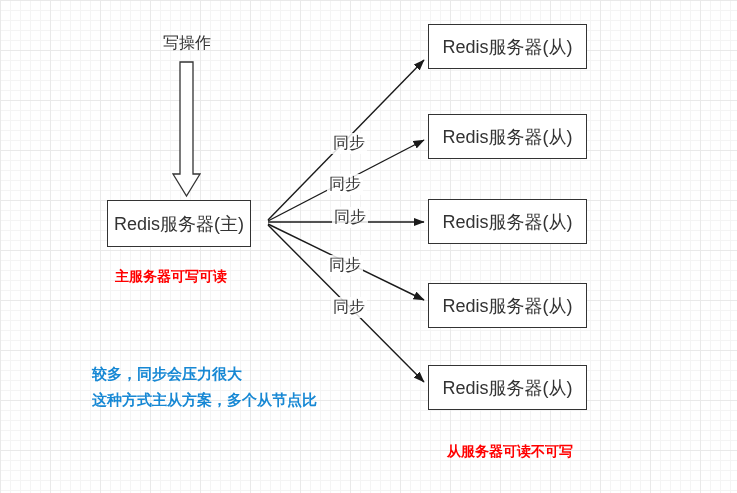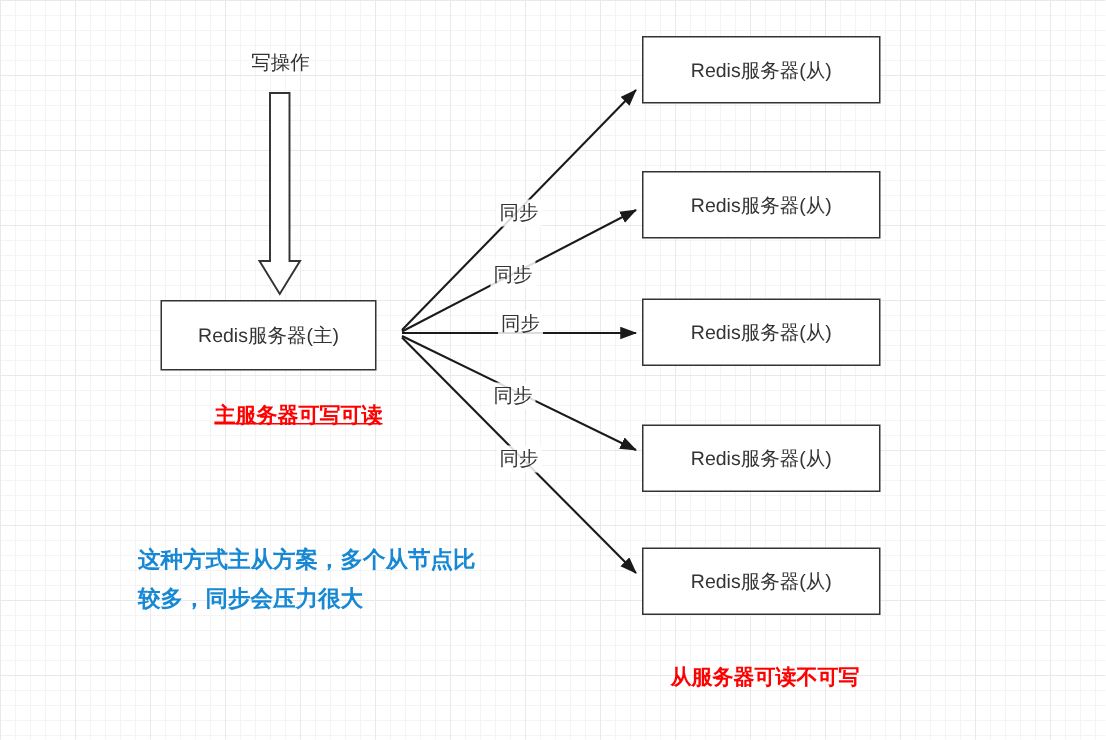--- a/index.html
+++ b/index.html
@@ -27,48 +27,48 @@
   }
 
   .node {
     position: absolute;
     box-sizing: border-box;
     background: #ffffff;
     border: 1px solid #333333;
     display: flex;
     align-items: center;
     justify-content: center;
-    font-size: 13px;
+    font-size: 18px;
     color: #333333;
   }
   .master { left: 107px; top: 200px; width: 144px; height: 47px; }
   .slave  { left: 428px; width: 159px; height: 45px; }
   .s1 { top: 24px; }
   .s2 { top: 114px; }
   .s3 { top: 199px; }
   .s4 { top: 283px; }
   .s5 { top: 365px; }
 
-  .txt { position: absolute; font-size: 13px; color: #333333; }
+  .txt { position: absolute; font-size: 16px; color: #333333; }
   .write-op { left: 140px; top: 33px; width: 94px; text-align: center; }
 
   .sync { background: rgba(255,255,255,0.85); padding: 0 2px; text-align: center; }
   .sync1 { left: 331px; top: 133px; }
   .sync2 { left: 327px; top: 174px; }
   .sync3 { left: 332px; top: 207px; }
   .sync4 { left: 327px; top: 255px; }
   .sync5 { left: 331px; top: 297px; }
 
   .note-red {
     position: absolute;
     color: #ff0000;
     font-weight: bold;
     font-size: 14px;
   }
-  .master-note { left: 124px; top: 268px; width: 150px; text-align: center; text-decoration: underline; }
+  .master-note { left: 96px; top: 268px; width: 150px; text-align: center; }
   .slave-note  { left: 447px; top: 443px; }
 
   .note-blue {
     position: absolute;
     left: 92px; top: 361px;
     color: #1788d4;
     font-weight: bold;
     font-size: 15px;
     line-height: 26px;
   }
@@ -116,19 +116,19 @@
 
   <div class="txt sync sync1">同步</div>
   <div class="txt sync sync2">同步</div>
   <div class="txt sync sync3">同步</div>
   <div class="txt sync sync4">同步</div>
   <div class="txt sync sync5">同步</div>
 
   <div class="note-red master-note">主服务器可写可读</div>
 
   <div class="note-blue">
+    <div>较多，同步会压力很大</div>
     <div>这种方式主从方案，多个从节点比</div>
-    <div>较多，同步会压力很大</div>
   </div>
 
   <div class="note-red slave-note">从服务器可读不可写</div>
 
 </div>
 
 </body></html>

